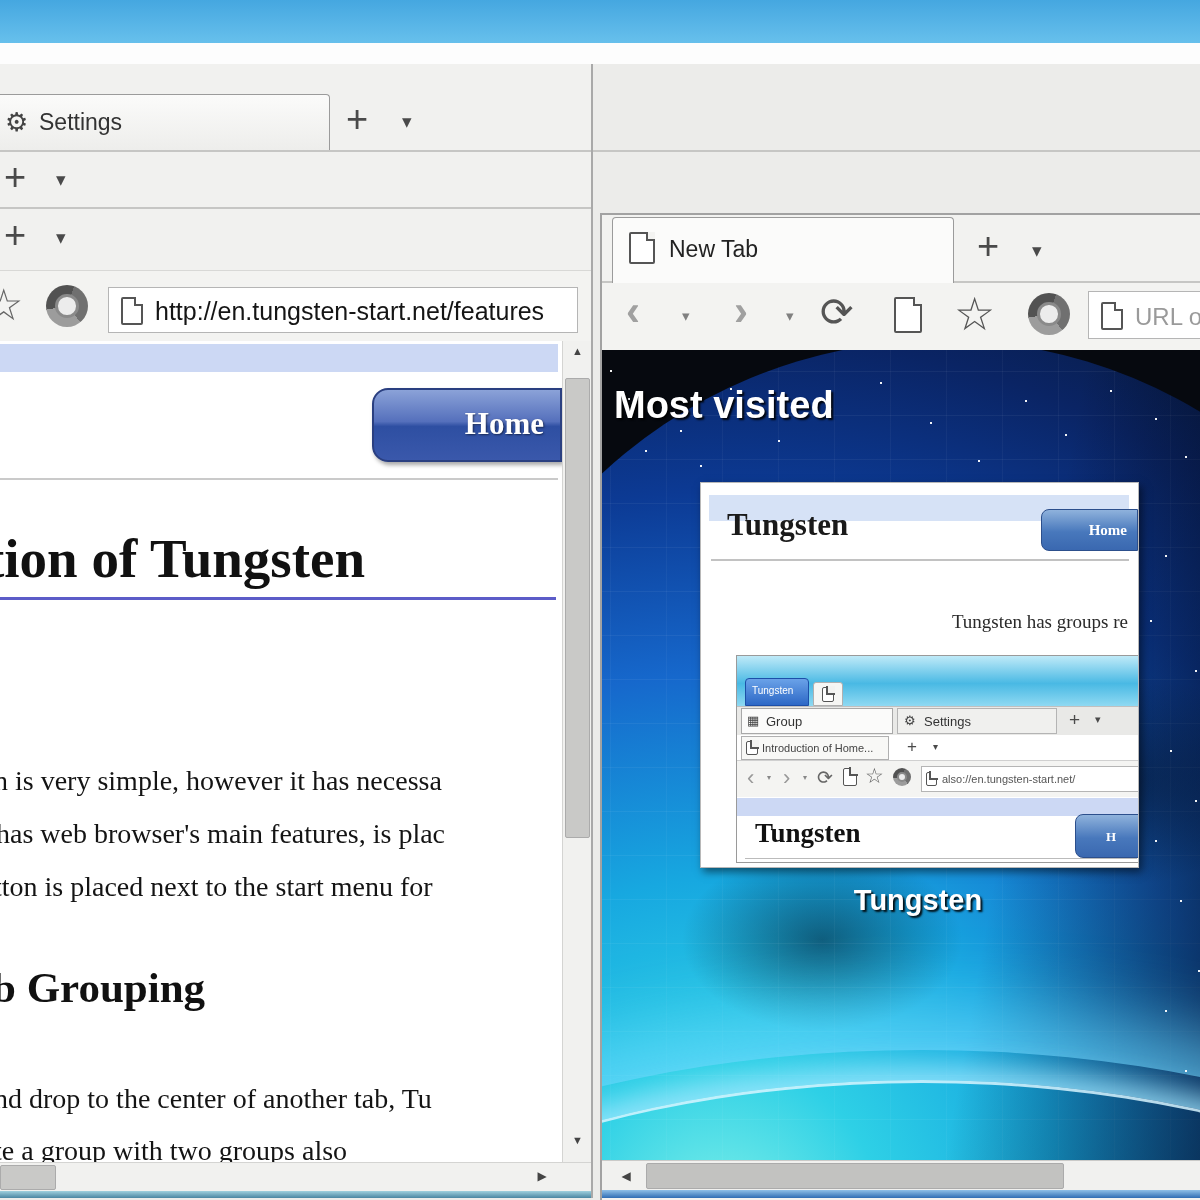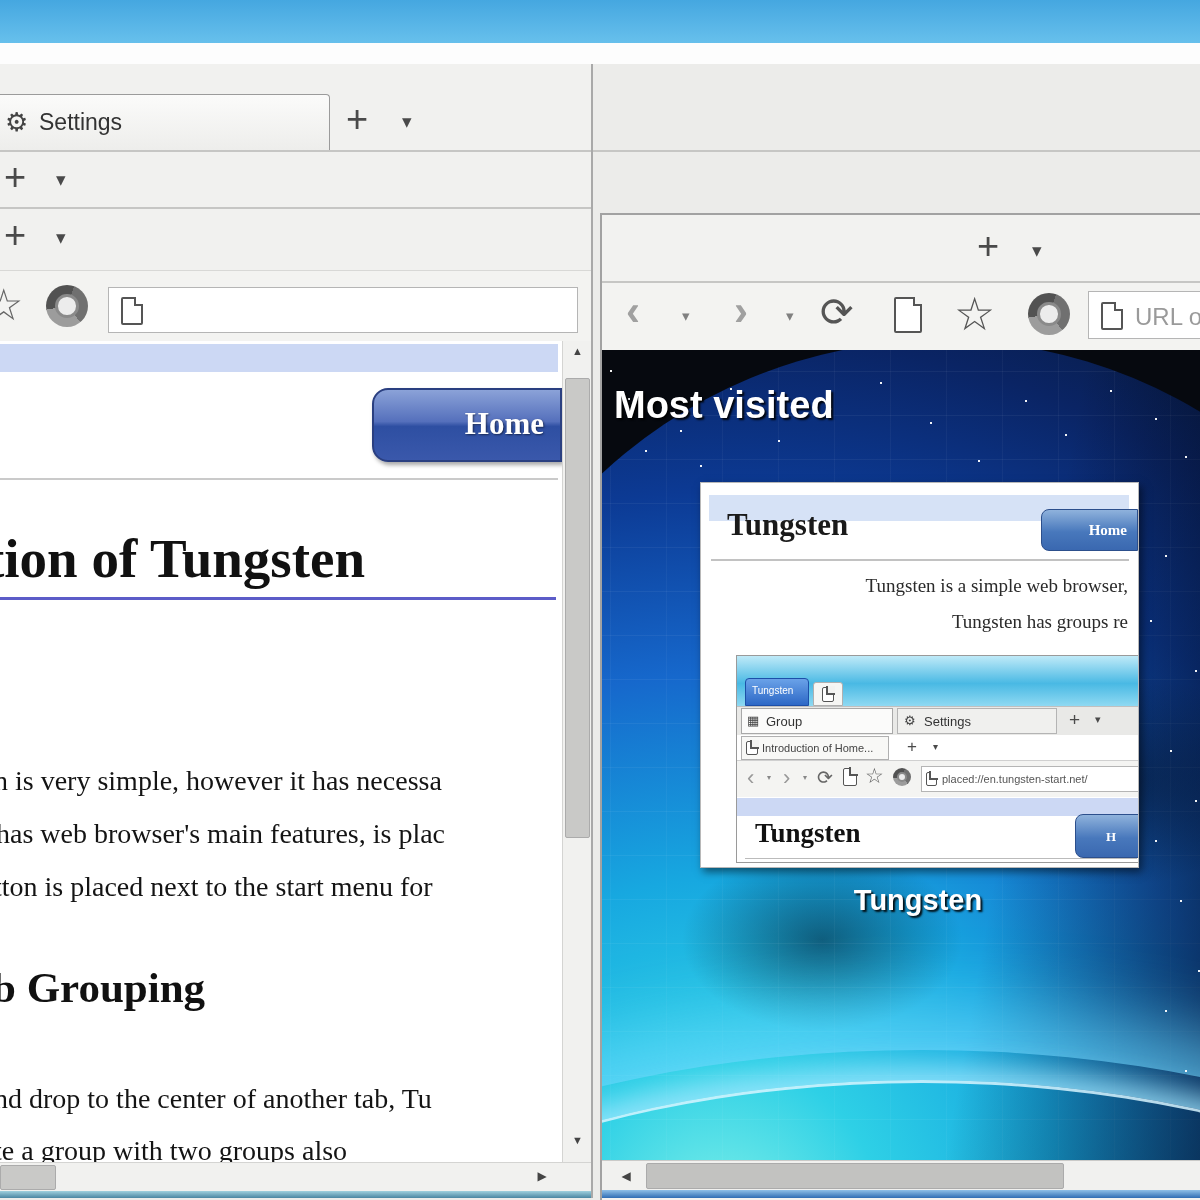--- a/index.html
+++ b/index.html
@@ -87,20 +87,21 @@
 
     <span class="abs glyph" style="left:4px;top:152px;font-size:38px;">+</span>
     <span class="abs glyph" style="left:56px;top:164px;font-size:19px;">▾</span>
     <div class="abs" style="left:0;top:206px;width:593px;height:1px;background:#d8d8d6;"></div>
 
     <div class="abs" style="left:0;top:207px;width:593px;height:70px;background:#f3f3f1;">
       <span class="abs glyph" style="left:-16px;top:12px;font-size:44px;color:#666;">☆</span>
       <div class="abs chrome" style="left:46px;top:14px;width:42px;height:42px;"></div>
       <div class="abs urlbar" style="left:108px;top:16px;width:470px;height:46px;">
         <div class="abs doc" style="left:12px;top:9px;width:18px;height:24px;"></div>
+        <span class="abs nowrap" style="left:46px;top:9px;font-size:25px;color:#151515;">http://en.tungsten-start.net/features</span>
       </div>
     </div>
 
     <div class="abs" style="left:0;top:277px;width:562px;height:821px;background:#fff;overflow:hidden;">
       <div class="abs" style="left:0;top:3px;width:558px;height:28px;background:#ccd8f4;"></div>
       <div class="abs btn-blue serif" style="left:372px;top:47px;width:190px;height:74px;text-align:right;">
         <span class="abs" style="right:16px;top:16px;font-size:31px;font-weight:bold;text-shadow:1px 1px 2px rgba(0,0,0,.5);">Home</span>
       </div>
       <div class="abs" style="left:0;top:137px;width:558px;height:2px;background:#cacaca;"></div>
       <div class="abs serif nowrap" style="left:-14px;top:186px;font-size:55px;font-weight:bold;color:#111;">tion of Tungsten</div>
@@ -122,20 +123,24 @@
     <div class="abs scroll" style="left:0;top:1098px;width:591px;height:29px;border-top:1px solid #d4d4d2;">
       <div class="abs thumbbar" style="left:0;top:2px;width:56px;height:25px;"></div>
       <div class="abs sbtn" style="left:524px;top:6px;width:36px;font-size:12px;">▶</div>
     </div>
     <div class="abs" style="left:0;top:1127px;width:593px;height:7px;background:linear-gradient(#9fd0de,#4a86a2);"></div>
   </div>
 
   <div id="right-window" class="abs">
 
     <div class="abs rowline" style="left:0;top:66px;width:600px;"></div>
+    <div class="abs tab" style="left:10px;top:2px;width:342px;height:66px;background:#fbfbfa;z-index:2;">
+      <div class="abs doc on-gray" style="left:16px;top:14px;width:22px;height:28px;"></div>
+      <span class="abs" style="left:56px;top:18px;font-size:23px;color:#222;">New Tab</span>
+    </div>
     <span class="abs glyph" style="left:375px;top:12px;font-size:38px;">+</span>
     <span class="abs glyph" style="left:430px;top:26px;font-size:19px;">▾</span>
 
     <div class="abs" style="left:0;top:68px;width:600px;height:67px;background:#f3f3f1;">
       <span class="abs" style="left:24px;top:4px;font-size:42px;font-weight:bold;color:#a0a0a0;">‹</span>
       <span class="abs" style="left:80px;top:24px;font-size:15px;color:#808080;">▾</span>
       <span class="abs" style="left:132px;top:4px;font-size:42px;font-weight:bold;color:#a0a0a0;">›</span>
       <span class="abs" style="left:184px;top:24px;font-size:15px;color:#808080;">▾</span>
       <span class="abs" style="left:218px;top:6px;font-size:40px;color:#555;">⟳</span>
       <div class="abs doc on-gray" style="left:292px;top:14px;width:24px;height:32px;"></div>
@@ -156,21 +161,20 @@
       <div class="abs shadowtext" style="left:12px;top:34px;font-size:38px;font-weight:bold;color:#fff;">Most visited</div>
 
       <div class="abs" style="left:98px;top:132px;width:437px;height:384px;background:#fff;border:1px solid #b8b8b8;
                   box-shadow:3px 4px 8px rgba(0,0,0,.5);overflow:hidden;">
         <div class="abs" style="left:8px;top:12px;width:420px;height:26px;background:#d6e2f6;"></div>
         <div class="abs serif" style="left:26px;top:24px;font-size:31px;font-weight:bold;color:#1a1a1a;">Tungsten</div>
         <div class="abs minihome" style="left:340px;top:26px;width:97px;height:42px;">
           <span class="abs serif" style="right:10px;top:12px;font-size:15px;font-weight:bold;">Home</span>
         </div>
         <div class="abs" style="left:10px;top:76px;width:418px;height:2px;background:#c2c2c2;"></div>
-        <div class="abs serif nowrap" style="right:10px;top:92px;font-size:19px;color:#2a2a2a;">Tungsten is a simple web browser,</div>
         <div class="abs serif nowrap" style="right:10px;top:128px;font-size:19px;color:#2a2a2a;">Tungsten has groups re</div>
 
         <div class="abs" style="left:35px;top:172px;width:402px;height:206px;border:1px solid #9a9a9a;
                     background:#fff;overflow:hidden;">
           <div class="abs" style="left:0;top:0;width:402px;height:50px;
                       background:linear-gradient(#bfeaf8,#49b9e4 55%,#8fd9f2);"></div>
           <div class="abs" style="left:8px;top:22px;width:64px;height:28px;border-radius:4px 4px 0 0;
                       border:1px solid #1d4fa8;box-sizing:border-box;
                       background:linear-gradient(#6aa2e8,#2d68c6);">
             <span class="abs" style="left:6px;top:6px;font-size:10px;color:#fff;">Tungsten</span>
@@ -200,21 +204,21 @@
             <span class="abs" style="left:10px;top:4px;font-size:22px;color:#999;">‹</span>
             <span class="abs" style="left:30px;top:12px;font-size:8px;color:#888;">▾</span>
             <span class="abs" style="left:46px;top:4px;font-size:22px;color:#999;">›</span>
             <span class="abs" style="left:66px;top:12px;font-size:8px;color:#888;">▾</span>
             <span class="abs" style="left:80px;top:5px;font-size:19px;color:#666;">⟳</span>
             <div class="abs doc on-gray" style="left:106px;top:7px;width:12px;height:16px;border-width:1px;"></div>
             <span class="abs" style="left:128px;top:3px;font-size:21px;color:#666;">☆</span>
             <div class="abs chrome mini" style="left:156px;top:7px;width:18px;height:18px;"></div>
             <div class="abs urlbar" style="left:184px;top:5px;width:220px;height:26px;">
               <div class="abs doc" style="left:4px;top:5px;width:9px;height:12px;border-width:1px;"></div>
-              <span class="abs nowrap" style="left:20px;top:6px;font-size:11px;color:#555;">placed://en.tungsten-start.net/</span>
+              <span class="abs nowrap" style="left:20px;top:6px;font-size:11px;color:#555;">also://en.tungsten-start.net/</span>
             </div>
           </div>
           <div class="abs" style="left:0;top:142px;width:402px;height:18px;background:#ccd8f4;"></div>
           <div class="abs serif" style="left:18px;top:162px;font-size:27px;font-weight:bold;color:#111;">Tungsten</div>
           <div class="abs" style="left:8px;top:202px;width:392px;height:1px;background:#bbb;"></div>
           <div class="abs minihome" style="left:338px;top:158px;width:70px;height:44px;">
             <span class="abs serif" style="left:30px;top:14px;font-size:13px;font-weight:bold;">H</span>
           </div>
         </div>
       </div>

